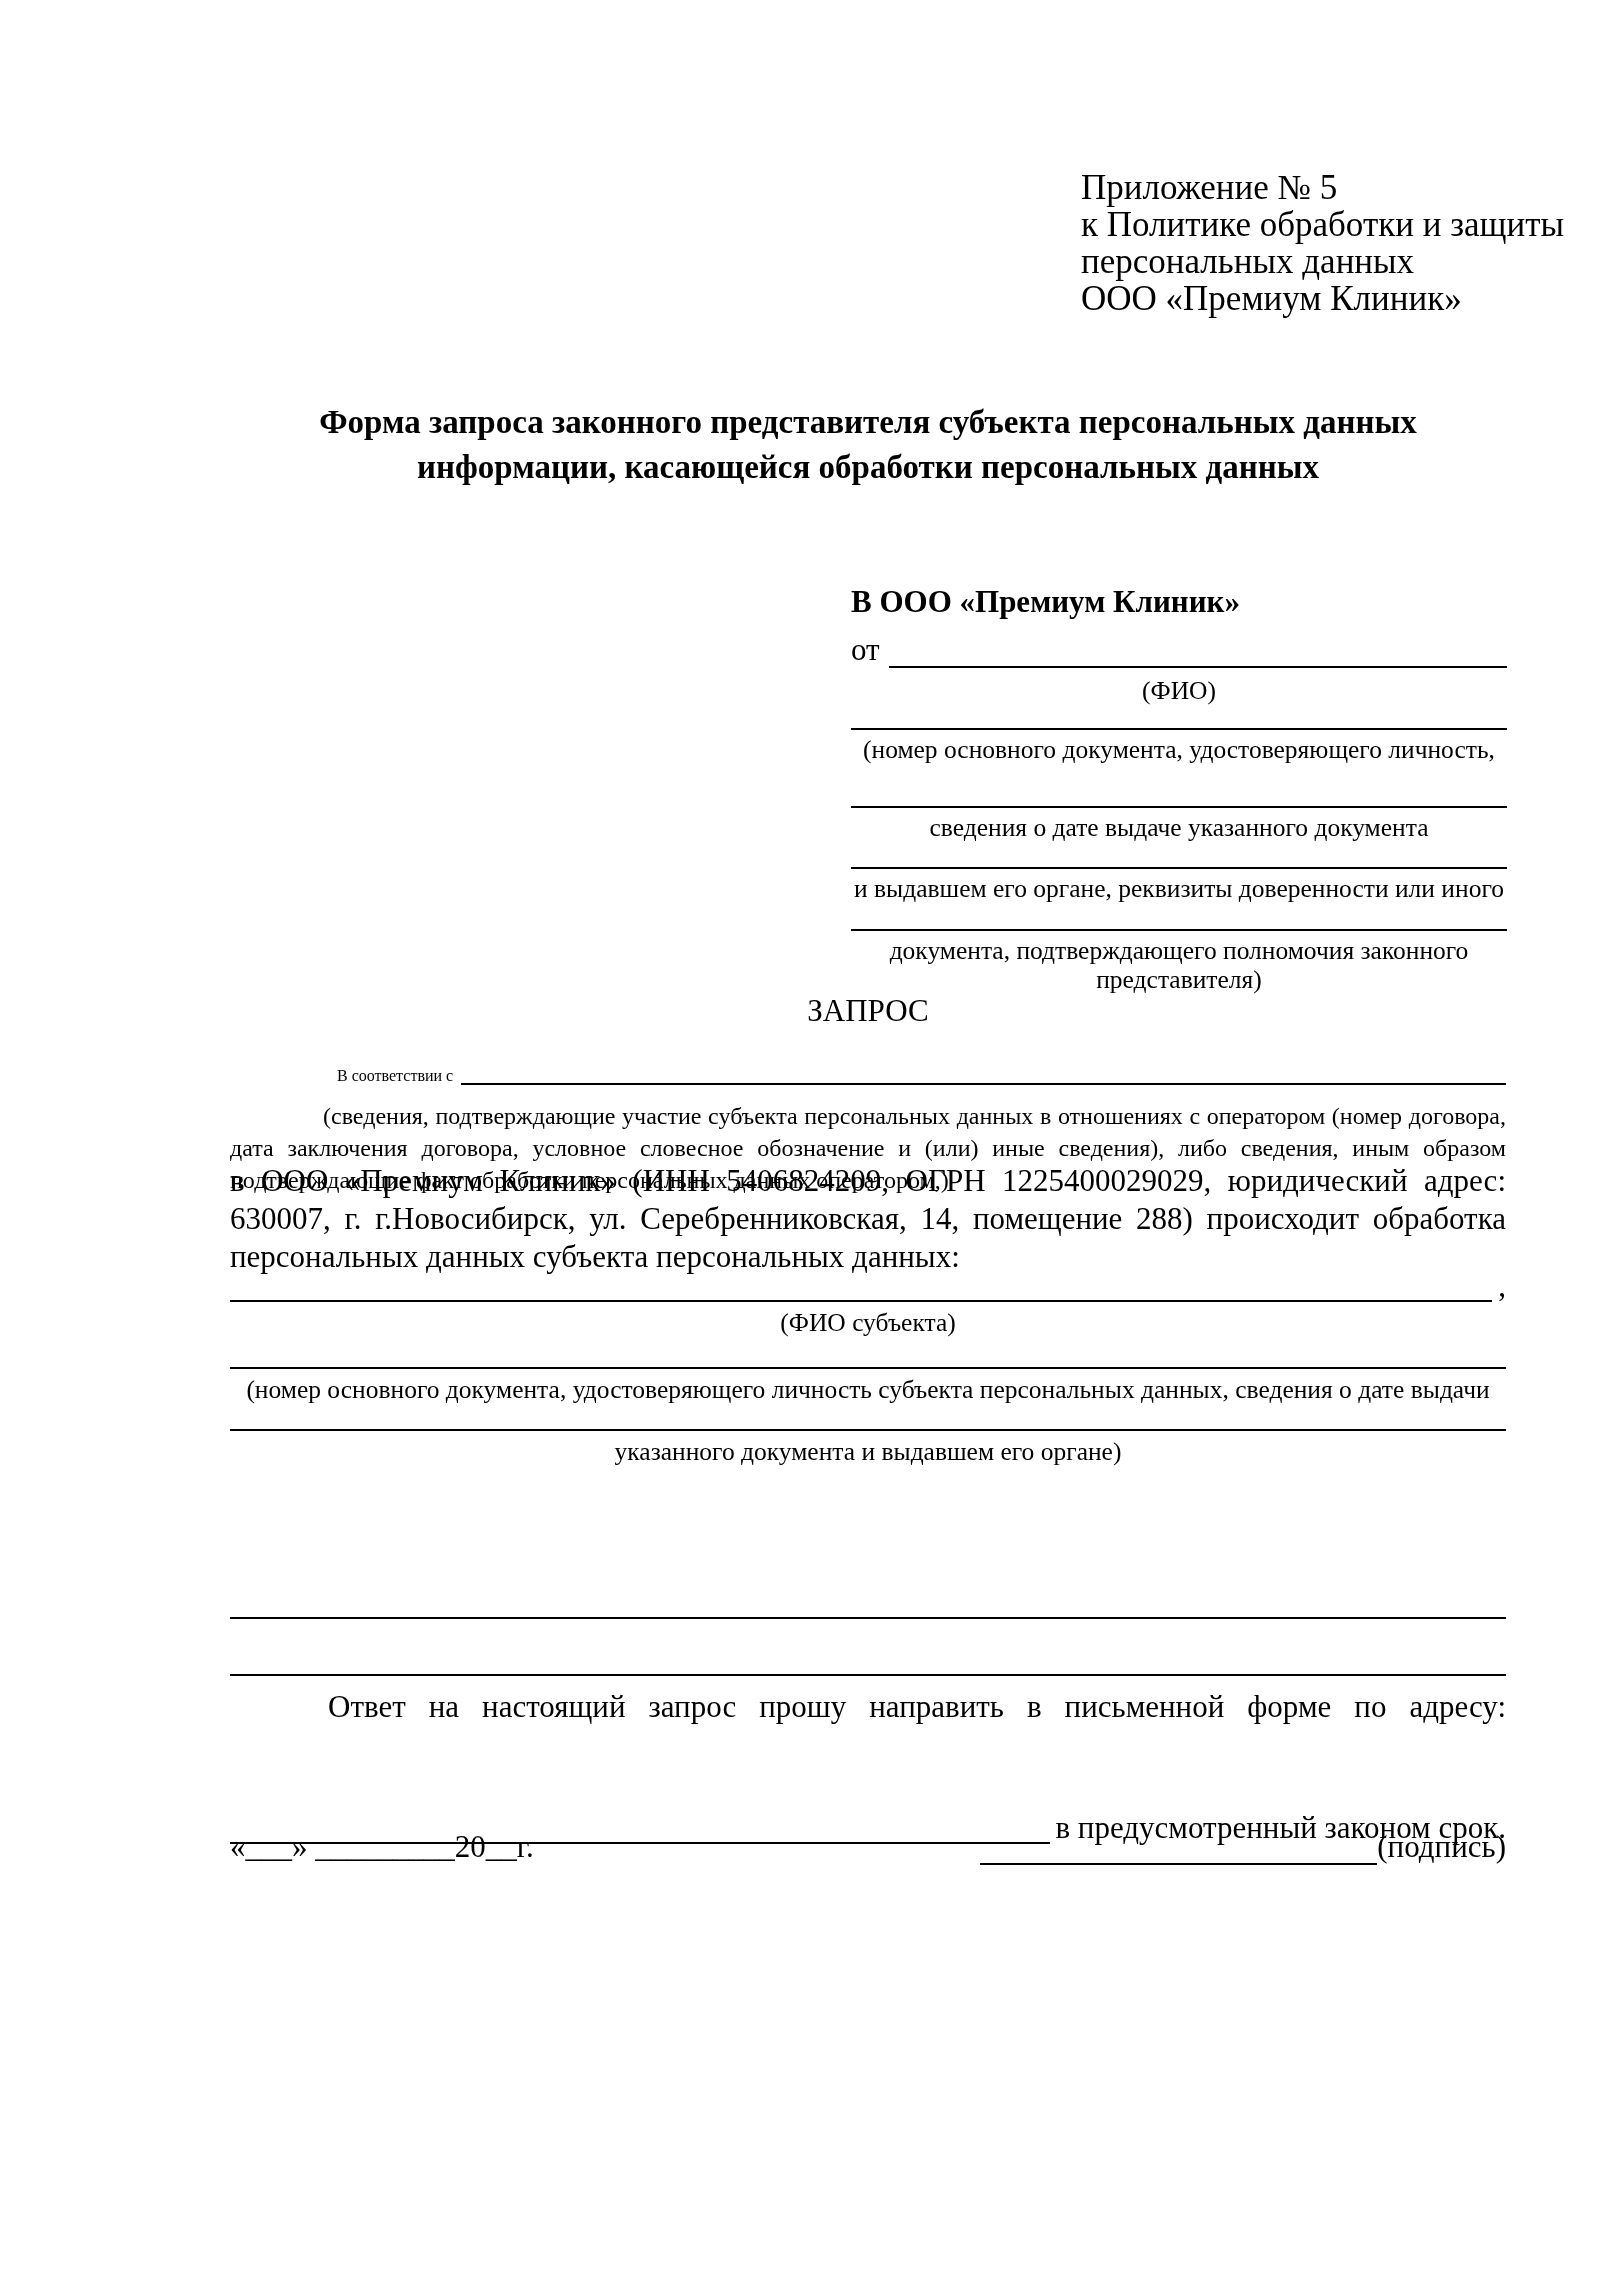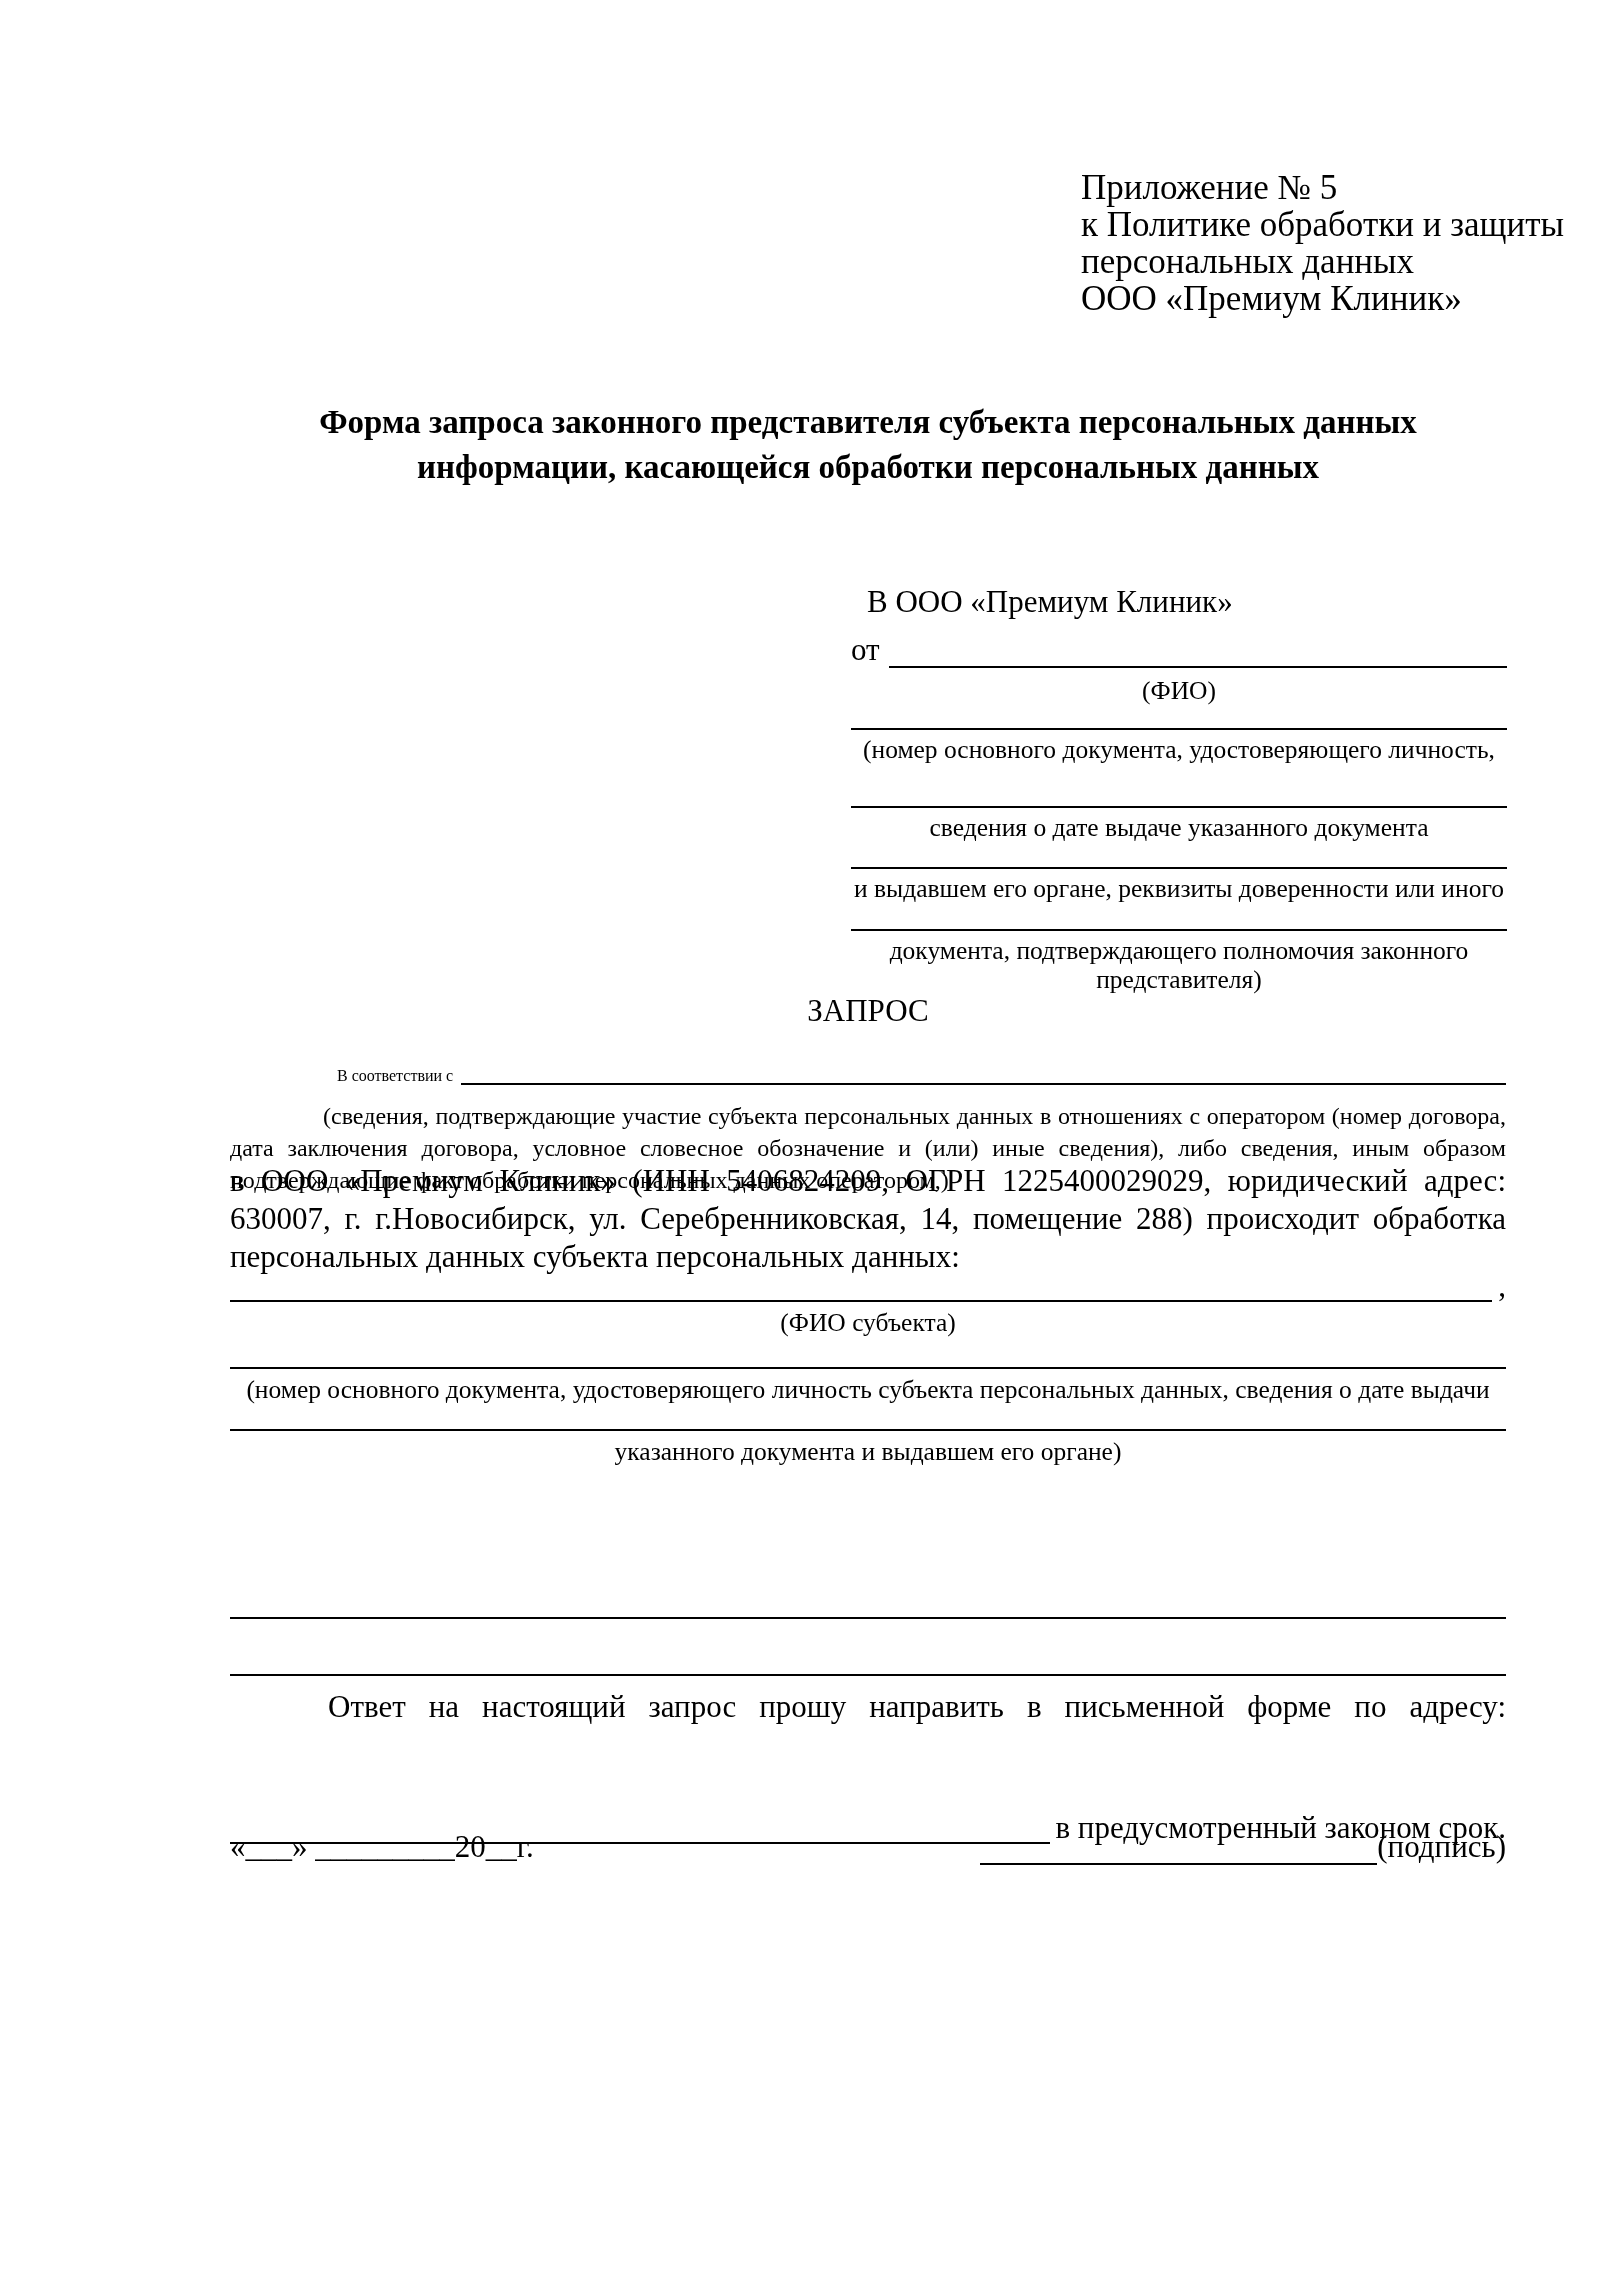--- a/index.html
+++ b/index.html
@@ -16,21 +16,21 @@
   
   .appendix{left:1081px;top:169px;font-size:35px;line-height:37px;}
   
   .title{
     left:230px;width:1276px;top:400px;
     text-align:center;font-weight:bold;
     font-size:33px;line-height:45px;
   }
   
   .addr{left:851px;top:584px;width:656px;height:412px;font-size:31px;}
-  .addr-to{position:absolute;top:0;left:16px;}
+  .addr-to{position:absolute;top:0;left:0;font-weight:bold;}
   .addr-from{position:absolute;top:47px;left:0;right:0;height:37px;display:flex;align-items:flex-end;}
   .addr-from .lbl{margin-right:9.8px;}
   .fill{flex:1;height:100%;border-bottom:2px solid #000;}
   .addr-fio{position:absolute;top:92px;left:0;right:0;text-align:center;font-size:25.5px;line-height:29px;}
   .af{position:absolute;left:0;right:0;}
   .af .line{border-top:2px solid #000;height:0;}
   .af .cap{margin-top:4.9px;text-align:center;font-size:25.5px;line-height:29px;}
   
   .zapros{left:230px;width:1276px;top:992px;text-align:center;font-size:31px;line-height:37px;}
   .intro-row{left:230px;right:115px;top:1048px;height:37px;display:flex;align-items:flex-end;}

